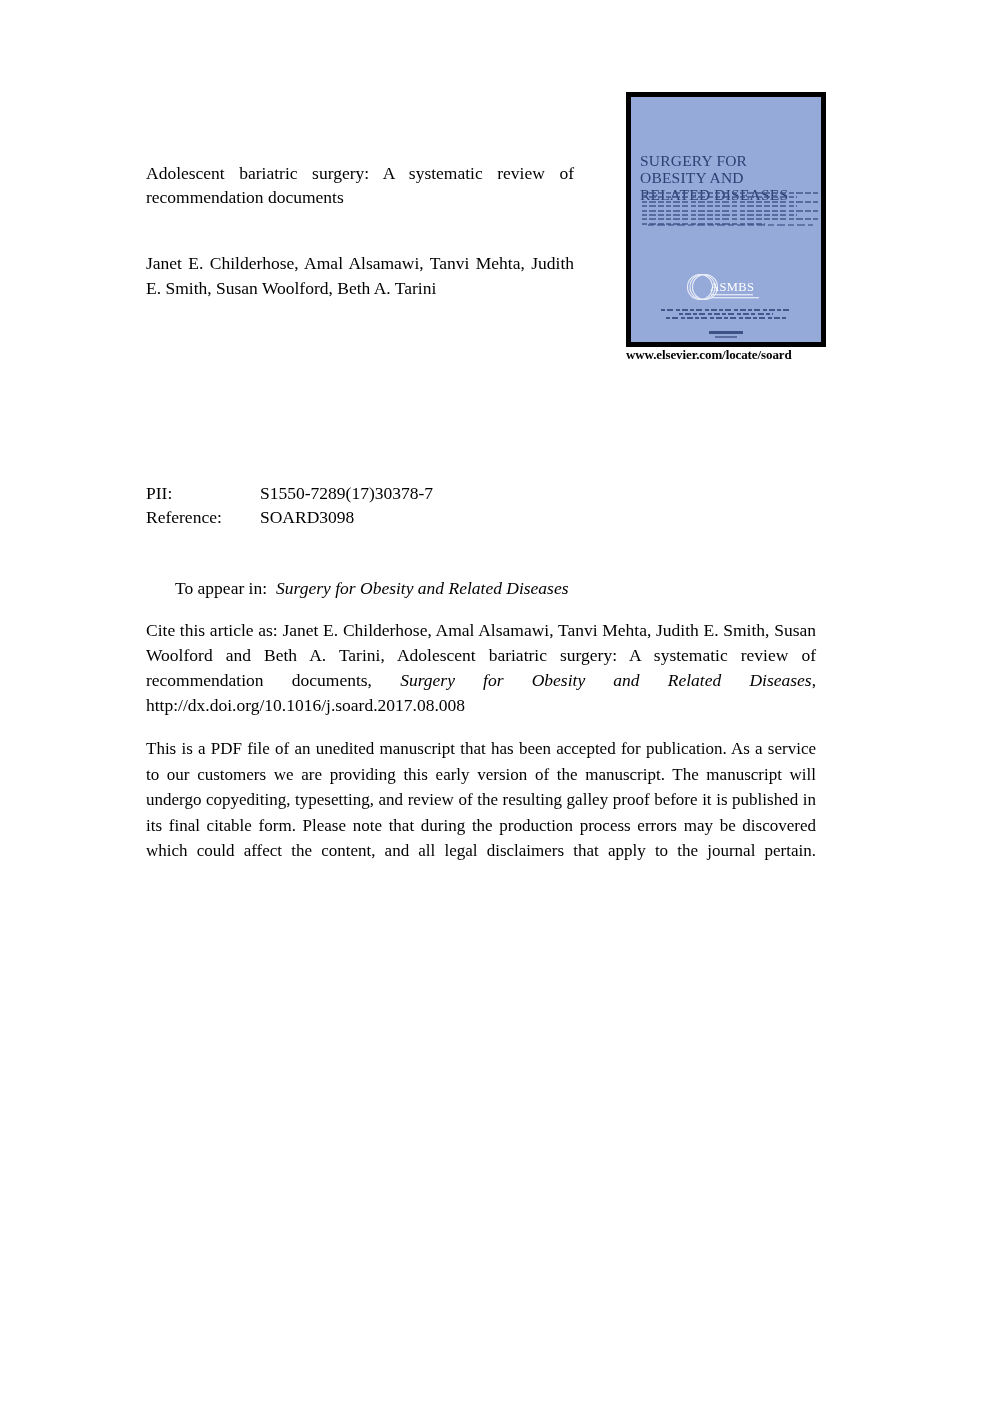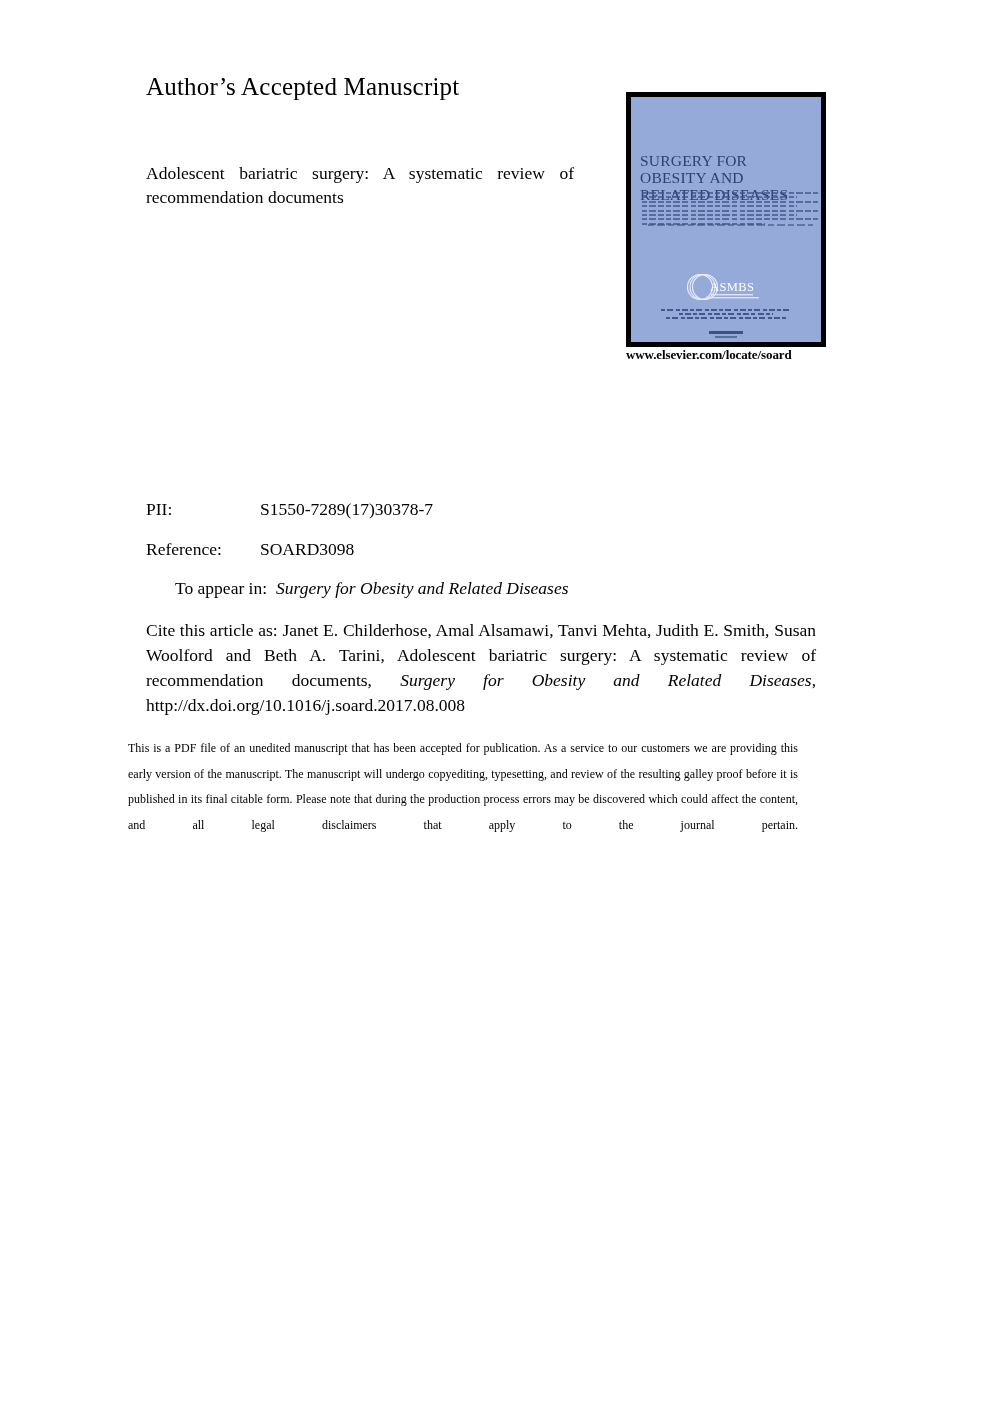--- a/index.html
+++ b/index.html
@@ -194,21 +194,20 @@
     position: absolute;
     left: 146px;
     top: 481px;
     width: 560px;
     font-size: 17.5px;
     line-height: 24px;
   }
   .meta-row {
     display: flex;
     align-items: flex-end;
-    margin-top: 16px;
   }
   .meta-label {
     width: 114px;
     flex: 0 0 114px;
   }
   .meta-value {
     flex: 1 1 auto;
     white-space: nowrap;
   }
 
@@ -236,38 +235,38 @@
     font-size: 17.5px;
     line-height: 25px;
     text-align: justify;
     text-align-last: left;
   }
   .cite i { font-style: italic; }
 
   
   .disclaimer {
     position: absolute;
-    left: 128px;
+    left: 146px;
     top: 736px;
     width: 670px;
-    font-size: 12px;
+    font-size: 17px;
     line-height: 25.5px;
     text-align: justify;
     text-align-last: justify;
   }
 </style>
 </head>
 <body>
 
 <div class="page">
 
-  <div class="aam-title">Author’s Accepted Manuscript</div>
 
   <div class="article-title">Adolescent bariatric surgery: A systematic review of recommendation documents</div>
 
+  <div class="authors">Janet E. Childerhose, Amal Alsamawi, Tanvi Mehta, Judith E. Smith, Susan Woolford, Beth A. Tarini</div>
 
   <div class="cover-wrap">
     <div class="cover">
       <div class="cover-inner">
 
         <div class="cover-journal-title">SURGERY FOR OBESITY AND RELATED DISEASES</div>
 
         <div class="cover-topics">
           <div class="tline"></div>
           <div class="tline mid"></div>

